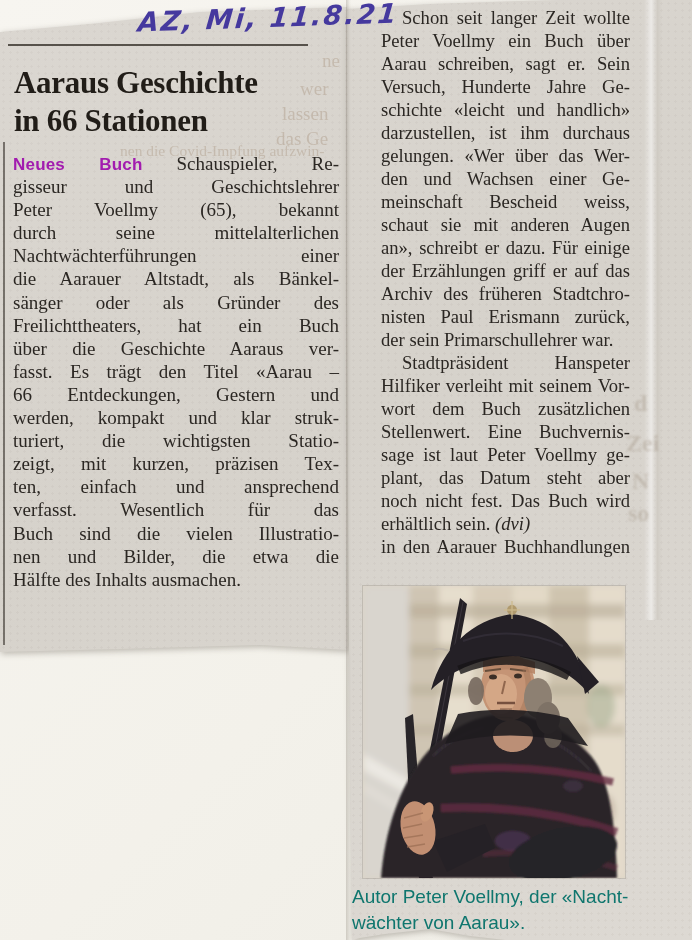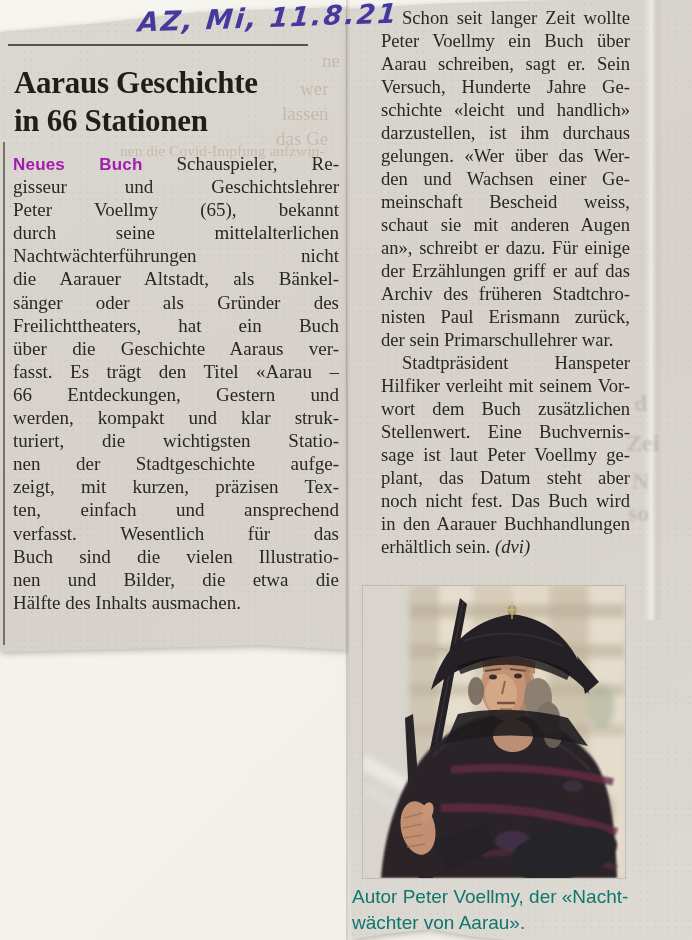--- a/index.html
+++ b/index.html
@@ -72,30 +72,29 @@
 <div class="headline">
   <div>Aaraus Geschichte</div>
   <div>in 66 Stationen</div>
 </div>
 
 <div class="col col-left" id="left-col-lines">
     <div class="tline"><span class="lead">Neues Buch</span> Schauspieler, Re-</div>
     <div class="tline">gisseur und Geschichtslehrer</div>
     <div class="tline">Peter Voellmy (65), bekannt</div>
     <div class="tline">durch seine mittelalterlichen</div>
-    <div class="tline">Nachtwächterführungen nicht</div>
+    <div class="tline">Nachtwächterführungen einer</div>
     <div class="tline">die Aarauer Altstadt, als Bänkel-</div>
     <div class="tline">sänger oder als Gründer des</div>
     <div class="tline">Freilichttheaters, hat ein Buch</div>
     <div class="tline">über die Geschichte Aaraus ver-</div>
     <div class="tline">fasst. Es trägt den Titel «Aarau –</div>
     <div class="tline">66 Entdeckungen, Gestern und</div>
     <div class="tline">werden, kompakt und klar struk-</div>
     <div class="tline">turiert, die wichtigsten Statio-</div>
-    <div class="tline">nen der Stadtgeschichte aufge-</div>
     <div class="tline">zeigt, mit kurzen, präzisen Tex-</div>
     <div class="tline">ten, einfach und ansprechend</div>
     <div class="tline">verfasst. Wesentlich für das</div>
     <div class="tline">Buch sind die vielen Illustratio-</div>
     <div class="tline">nen und Bilder, die etwa die</div>
     <div class="tline end">Hälfte des Inhalts ausmachen.</div>
   </div>
 <div class="col col-right" id="right-col-lines">
     <div class="tline ind">Schon seit langer Zeit wollte</div>
     <div class="tline">Peter Voellmy ein Buch über</div>
@@ -112,22 +111,22 @@
     <div class="tline">Archiv des früheren Stadtchro-</div>
     <div class="tline">nisten Paul Erismann zurück,</div>
     <div class="tline end">der sein Primarschullehrer war.</div>
     <div class="tline ind">Stadtpräsident Hanspeter</div>
     <div class="tline">Hilfiker verleiht mit seinem Vor-</div>
     <div class="tline">wort dem Buch zusätzlichen</div>
     <div class="tline">Stellenwert. Eine Buchvernis-</div>
     <div class="tline">sage ist laut Peter Voellmy ge-</div>
     <div class="tline">plant, das Datum steht aber</div>
     <div class="tline">noch nicht fest. Das Buch wird</div>
+    <div class="tline end">erhältlich sein. <em>(dvi)</em></div>
     <div class="tline">in den Aarauer Buchhandlungen</div>
-    <div class="tline end">erhältlich sein. <em>(dvi)</em></div>
   </div>
 
 <div class="photo">
   <svg width="262" height="292" viewBox="0 0 262 292">
     <defs>
       <filter id="b3" x="-20%" y="-20%" width="140%" height="140%">
           <feGaussianBlur stdDeviation="3"></feGaussianBlur>
         </filter>
       <filter id="b1" x="-20%" y="-20%" width="140%" height="140%">
           <feGaussianBlur stdDeviation="1.1"></feGaussianBlur>

